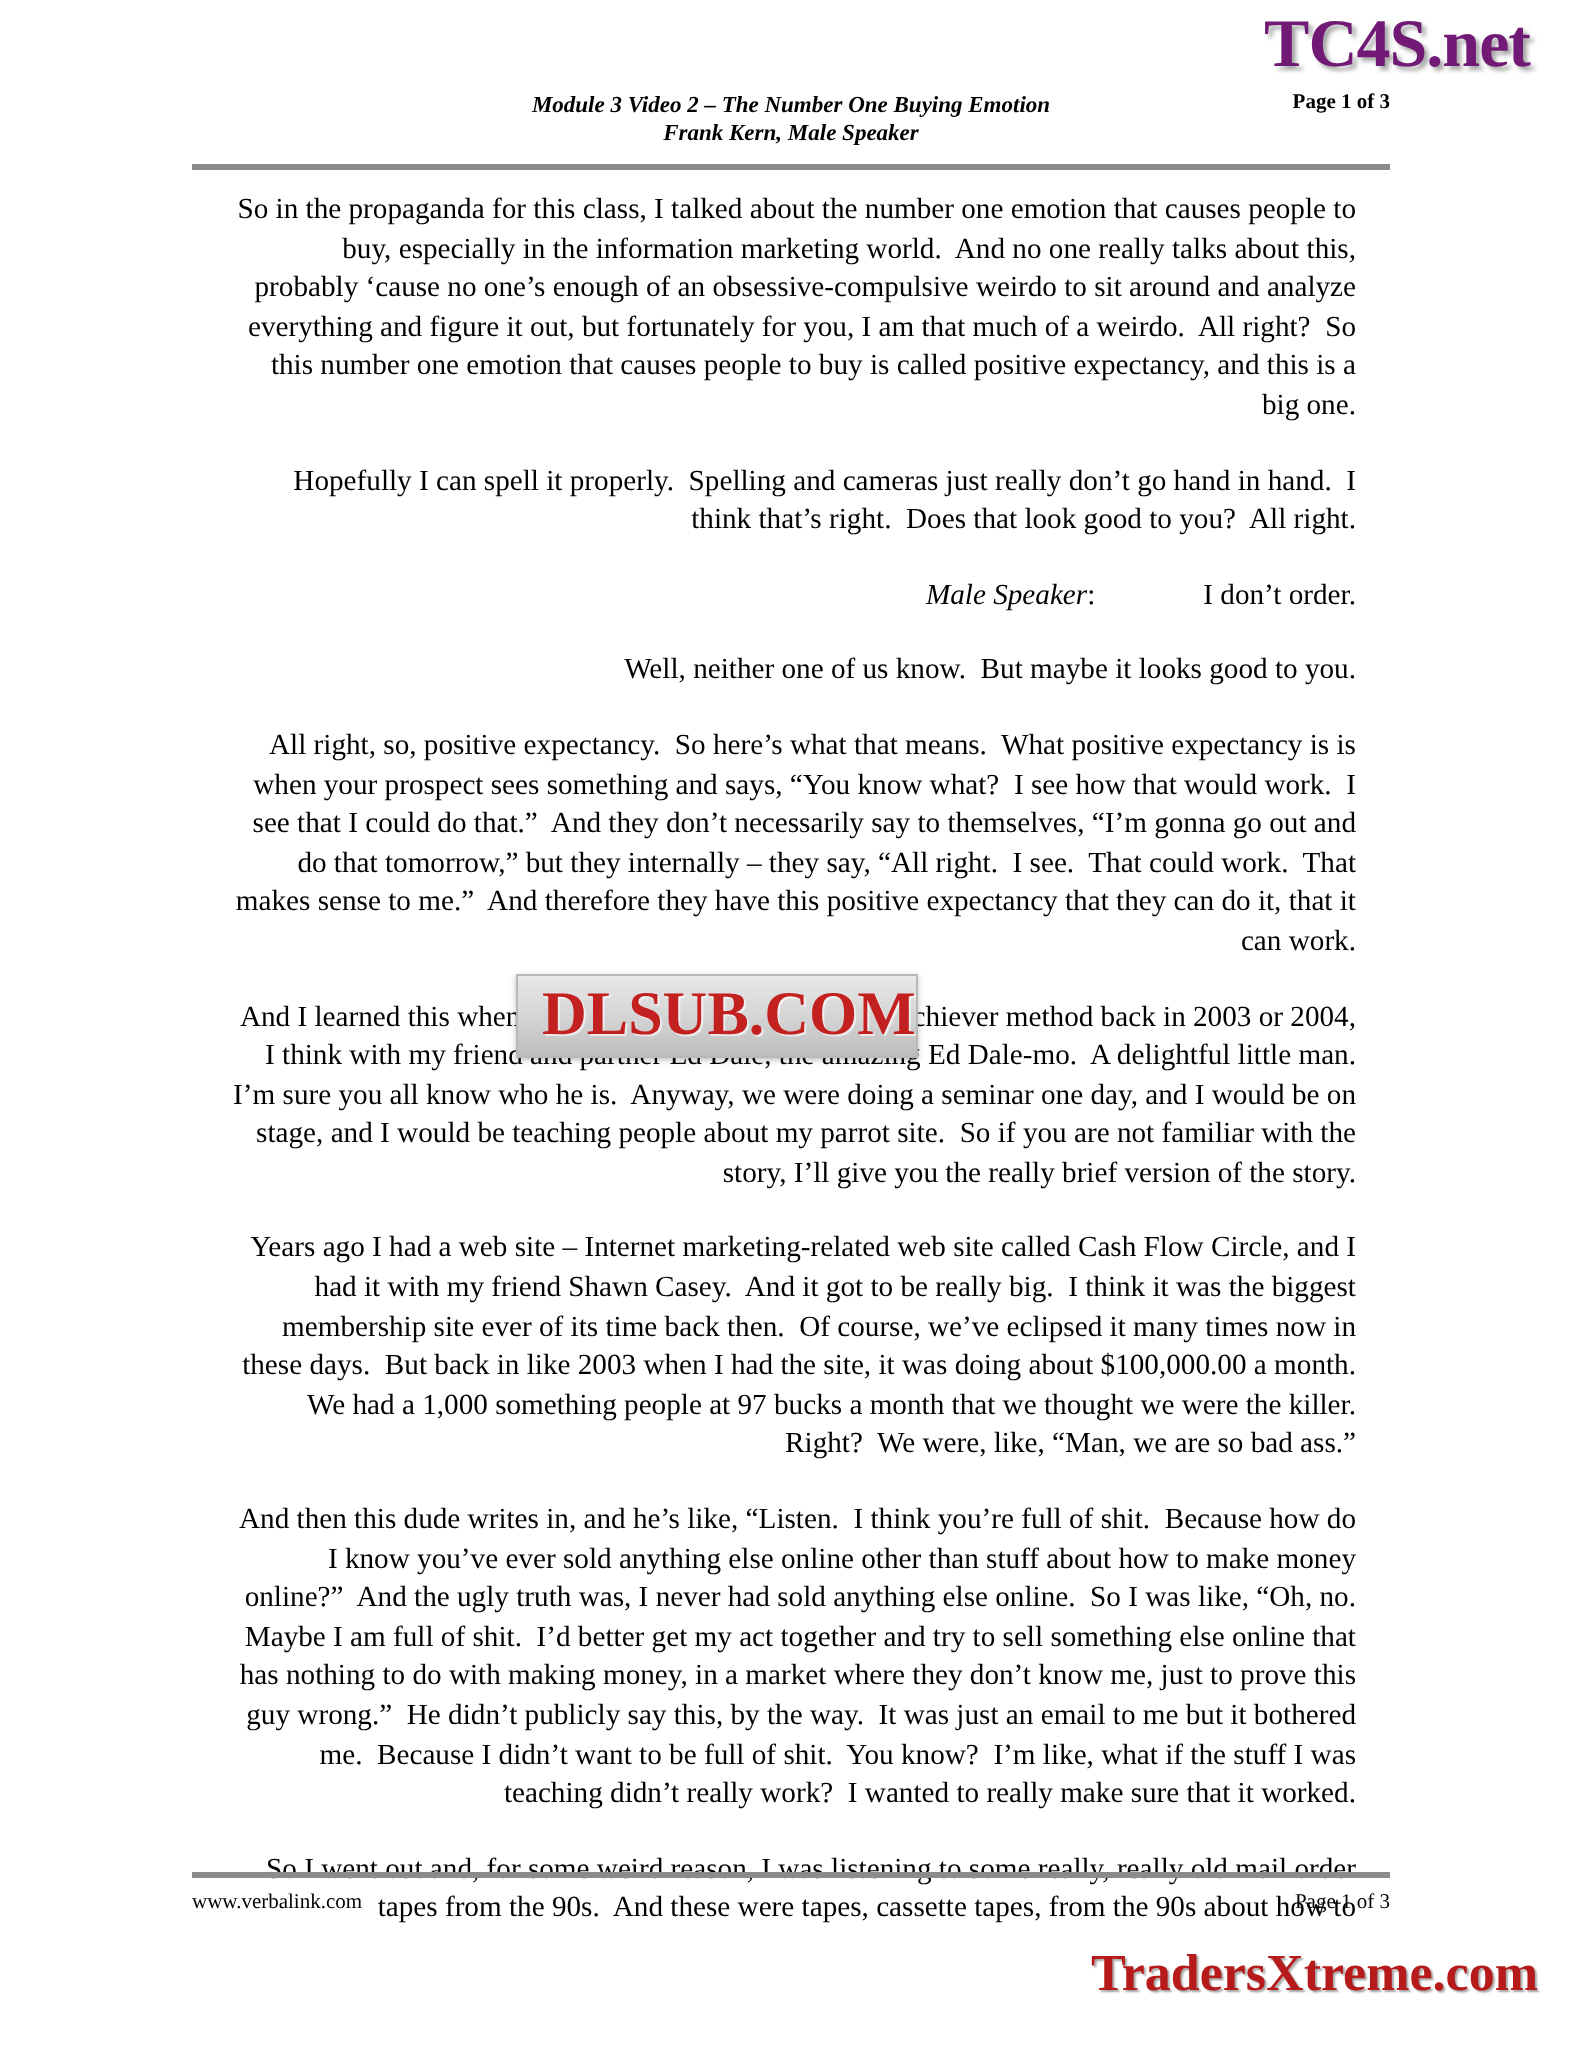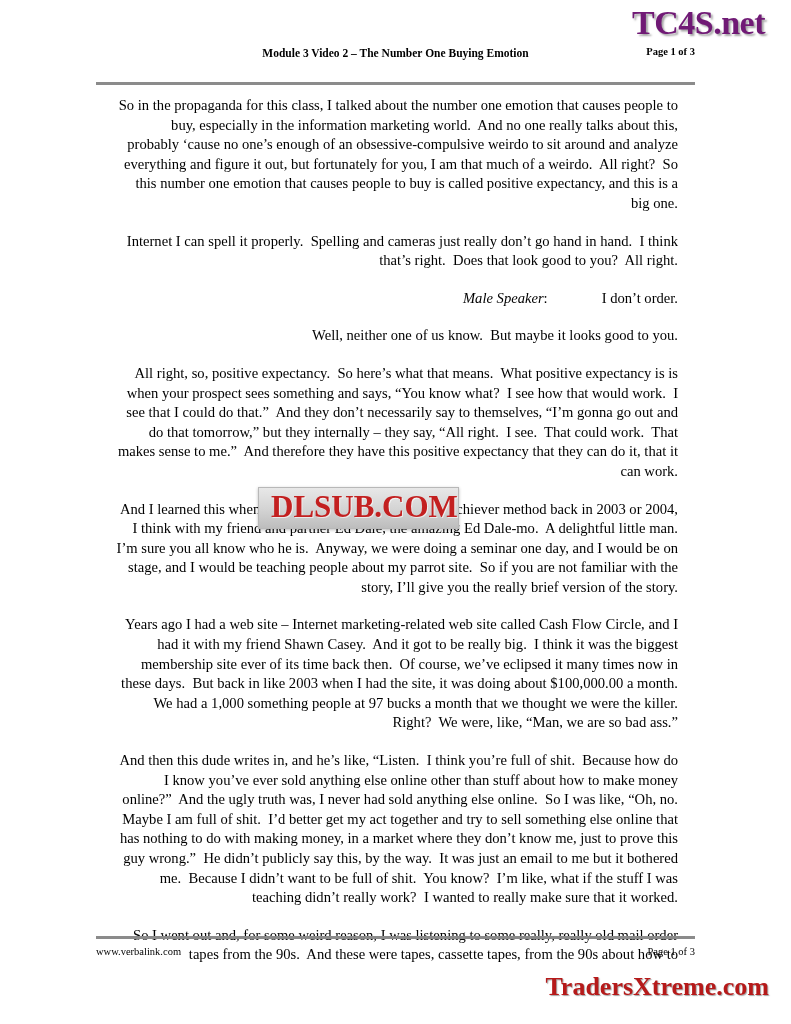--- a/index.html
+++ b/index.html
@@ -41,20 +41,21 @@
     position: absolute;
     top: 46px;
     left: 96px;
     right: 96px;
     height: 34px;
   }
   .header-center {
     text-align: center;
     font-family: "Liberation Serif", serif;
     font-weight: bold;
+    font-style: italic;
     font-size: 11.5px;
     line-height: 14px;
   }
   .header-page {
     position: absolute;
     right: 0;
     top: 0;
     font-family: "Liberation Serif", serif;
     font-weight: bold;
     font-size: 10.5px;
@@ -145,29 +146,30 @@
 </head>
 <body>
 
 <div class="page">
 
   <div class="tc4s-mark">TC4S.net</div>
 
   <div class="header">
     <div class="header-center">
       <div>Module 3 Video 2 – The Number One Buying Emotion</div>
+      <div>Frank Kern, Male Speaker</div>
     </div>
     <div class="header-page">Page 1 of 3</div>
   </div>
 
   <div class="rule top"></div>
 
   <div class="body-wrap">
     <p class="para">So in the propaganda for this class, I talked about the number one emotion that causes people to buy, especially in the information marketing world.  And no one really talks about this, probably ‘cause no one’s enough of an obsessive-compulsive weirdo to sit around and analyze everything and figure it out, but fortunately for you, I am that much of a weirdo.  All right?  So this number one emotion that causes people to buy is called positive expectancy, and this is a big one.</p>
-    <p class="para">Internet I can spell it properly.  Spelling and cameras just really don’t go hand in hand.  I think that’s right.  Does that look good to you?  All right.</p>
+    <p class="para">Hopefully I can spell it properly.  Spelling and cameras just really don’t go hand in hand.  I think that’s right.  Does that look good to you?  All right.</p>
     <p class="para speaker"><span class="speaker-name">Male Speaker</span><span>:</span><span class="speaker-gap"></span><span>I don’t order.</span></p>
     <p class="para">Well, neither one of us know.  But maybe it looks good to you.</p>
     <p class="para">All right, so, positive expectancy.  So here’s what that means.  What positive expectancy is is when your prospect sees something and says, “You know what?  I see how that would work.  I see that I could do that.”  And they don’t necessarily say to themselves, “I’m gonna go out and do that tomorrow,” but they internally – they say, “All right.  I see.  That could work.  That makes sense to me.”  And therefore they have this positive expectancy that they can do it, that it can work.</p>
     <p class="para">And I learned this when I first started teaching the underachiever method back in 2003 or 2004, I think with my friend and partner Ed Dale, the amazing Ed Dale-mo.  A delightful little man.  I’m sure you all know who he is.  Anyway, we were doing a seminar one day, and I would be on stage, and I would be teaching people about my parrot site.  So if you are not familiar with the story, I’ll give you the really brief version of the story.</p>
     <p class="para">Years ago I had a web site – Internet marketing-related web site called Cash Flow Circle, and I had it with my friend Shawn Casey.  And it got to be really big.  I think it was the biggest membership site ever of its time back then.  Of course, we’ve eclipsed it many times now in these days.  But back in like 2003 when I had the site, it was doing about $100,000.00 a month.  We had a 1,000 something people at 97 bucks a month that we thought we were the killer.  Right?  We were, like, “Man, we are so bad ass.”</p>
     <p class="para">And then this dude writes in, and he’s like, “Listen.  I think you’re full of shit.  Because how do I know you’ve ever sold anything else online other than stuff about how to make money online?”  And the ugly truth was, I never had sold anything else online.  So I was like, “Oh, no.  Maybe I am full of shit.  I’d better get my act together and try to sell something else online that has nothing to do with making money, in a market where they don’t know me, just to prove this guy wrong.”  He didn’t publicly say this, by the way.  It was just an email to me but it bothered me.  Because I didn’t want to be full of shit.  You know?  I’m like, what if the stuff I was teaching didn’t really work?  I wanted to really make sure that it worked.</p>
     <p class="para">So I went out and, for some weird reason, I was listening to some really, really old mail order tapes from the 90s.  And these were tapes, cassette tapes, from the 90s about how to</p>
   </div>
 
   <div class="dlsub-mark">DLSUB.COM</div>

